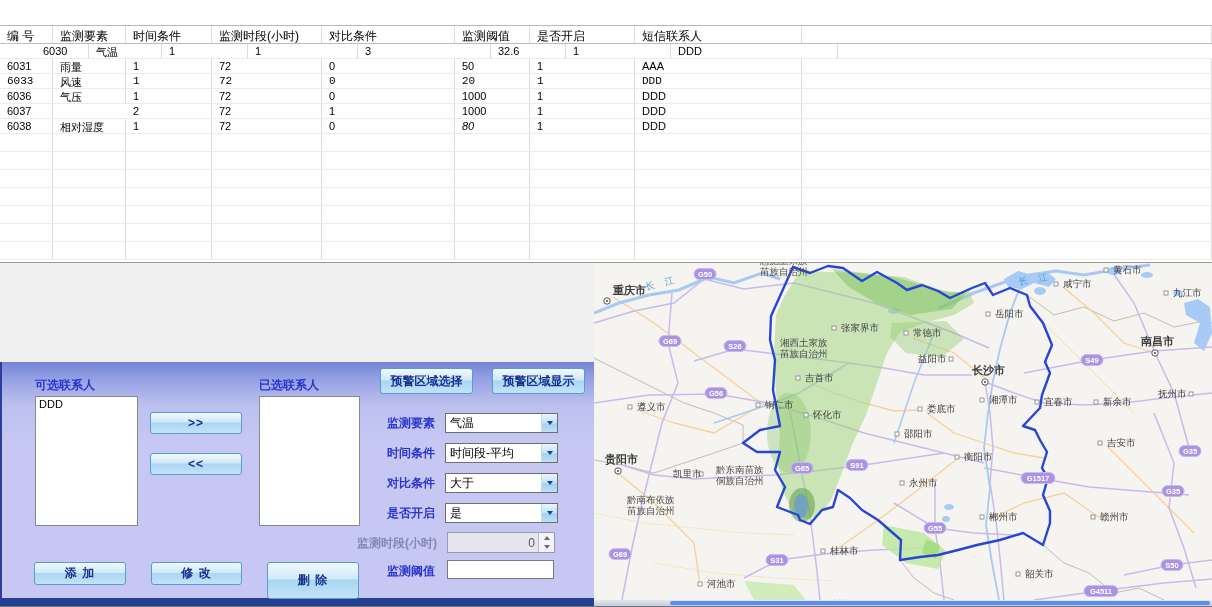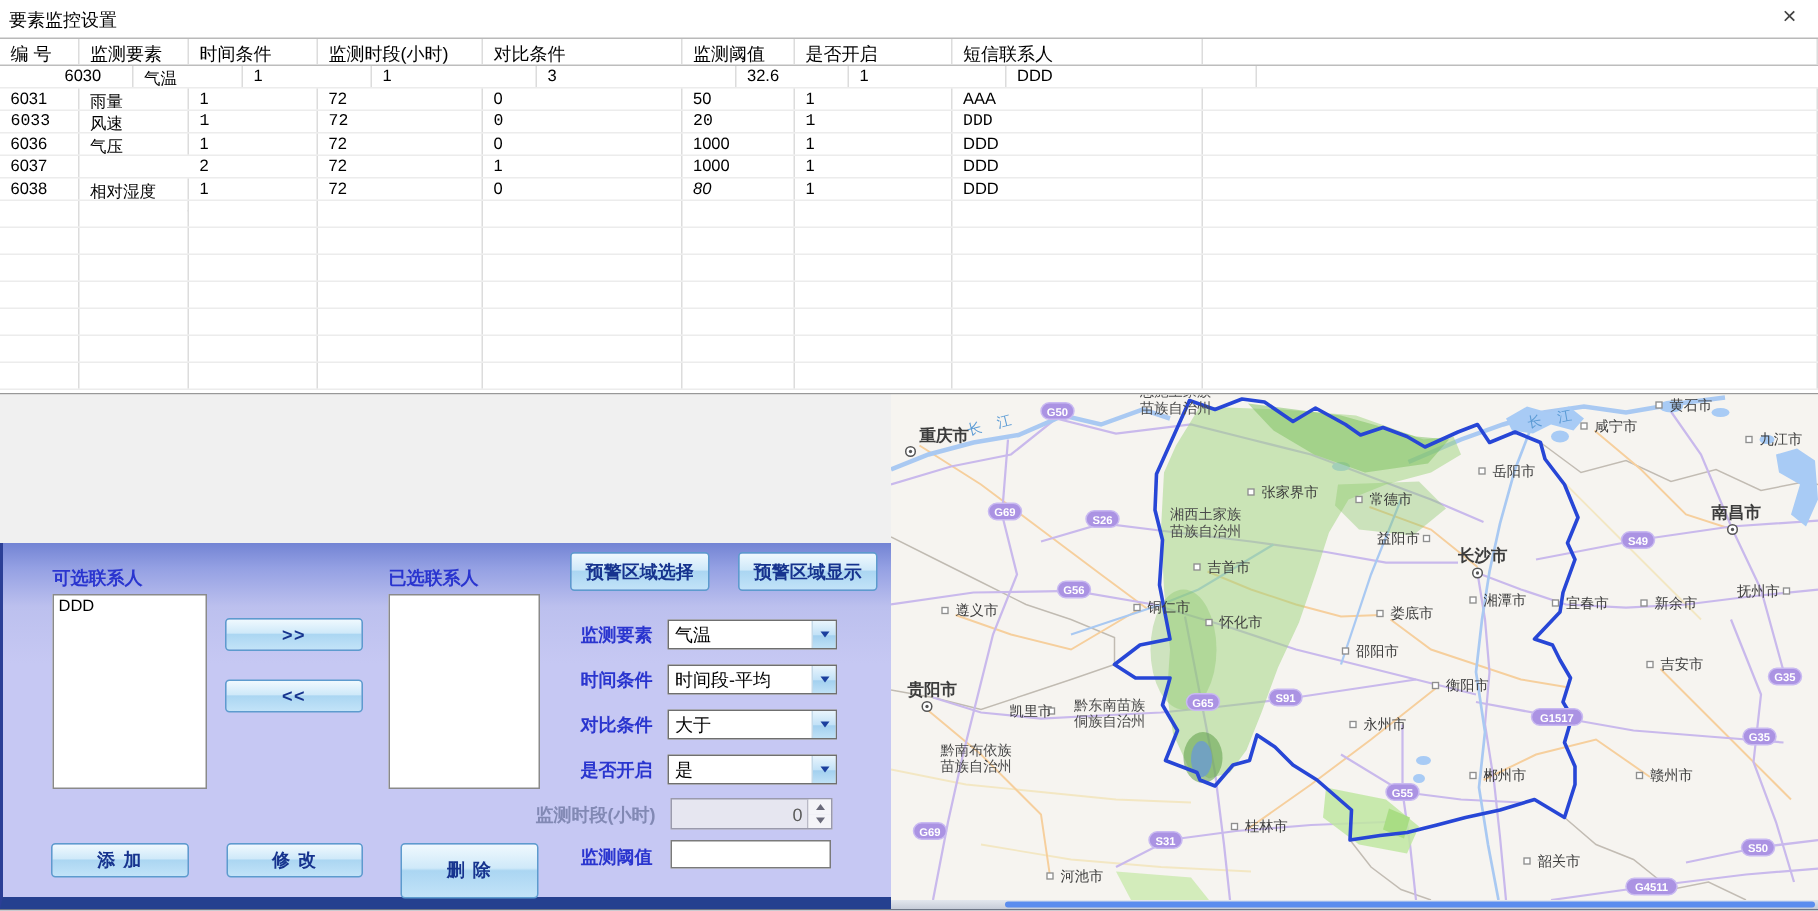--- a/index.html
+++ b/index.html
@@ -59,24 +59,20 @@
   .map-scroll{position:absolute;left:594px;top:600px;width:618px;height:6px;
               background:linear-gradient(180deg,#e3e7ee,#c6ccd8);}
   .map-thumb{position:absolute;left:76px;top:1px;width:540px;height:4px;background:#5b8dee;border-radius:2px;}
   svg text{font-family:"Liberation Sans","DejaVu Sans",sans-serif;}
 </style>
 </head>
 <body>
 
 <div class="win">
 
-  <div class="titlebar">
-    <span class="title">要素监控设置</span>
-    <span class="closebtn">×</span>
-  </div>
 
   <div id="tbl">
       <div class="trow thead" style="height: 18px;">
         <div class="tcell" style="width: 53px;">编 号</div>
         <div class="tcell" style="width: 73px;">监测要素</div>
         <div class="tcell" style="width: 86px;">时间条件</div>
         <div class="tcell" style="width: 110px;">监测时段(小时)</div>
         <div class="tcell" style="width: 133px;">对比条件</div>
         <div class="tcell" style="width: 75px;">监测阈值</div>
         <div class="tcell" style="width: 105px;">是否开启</div>

